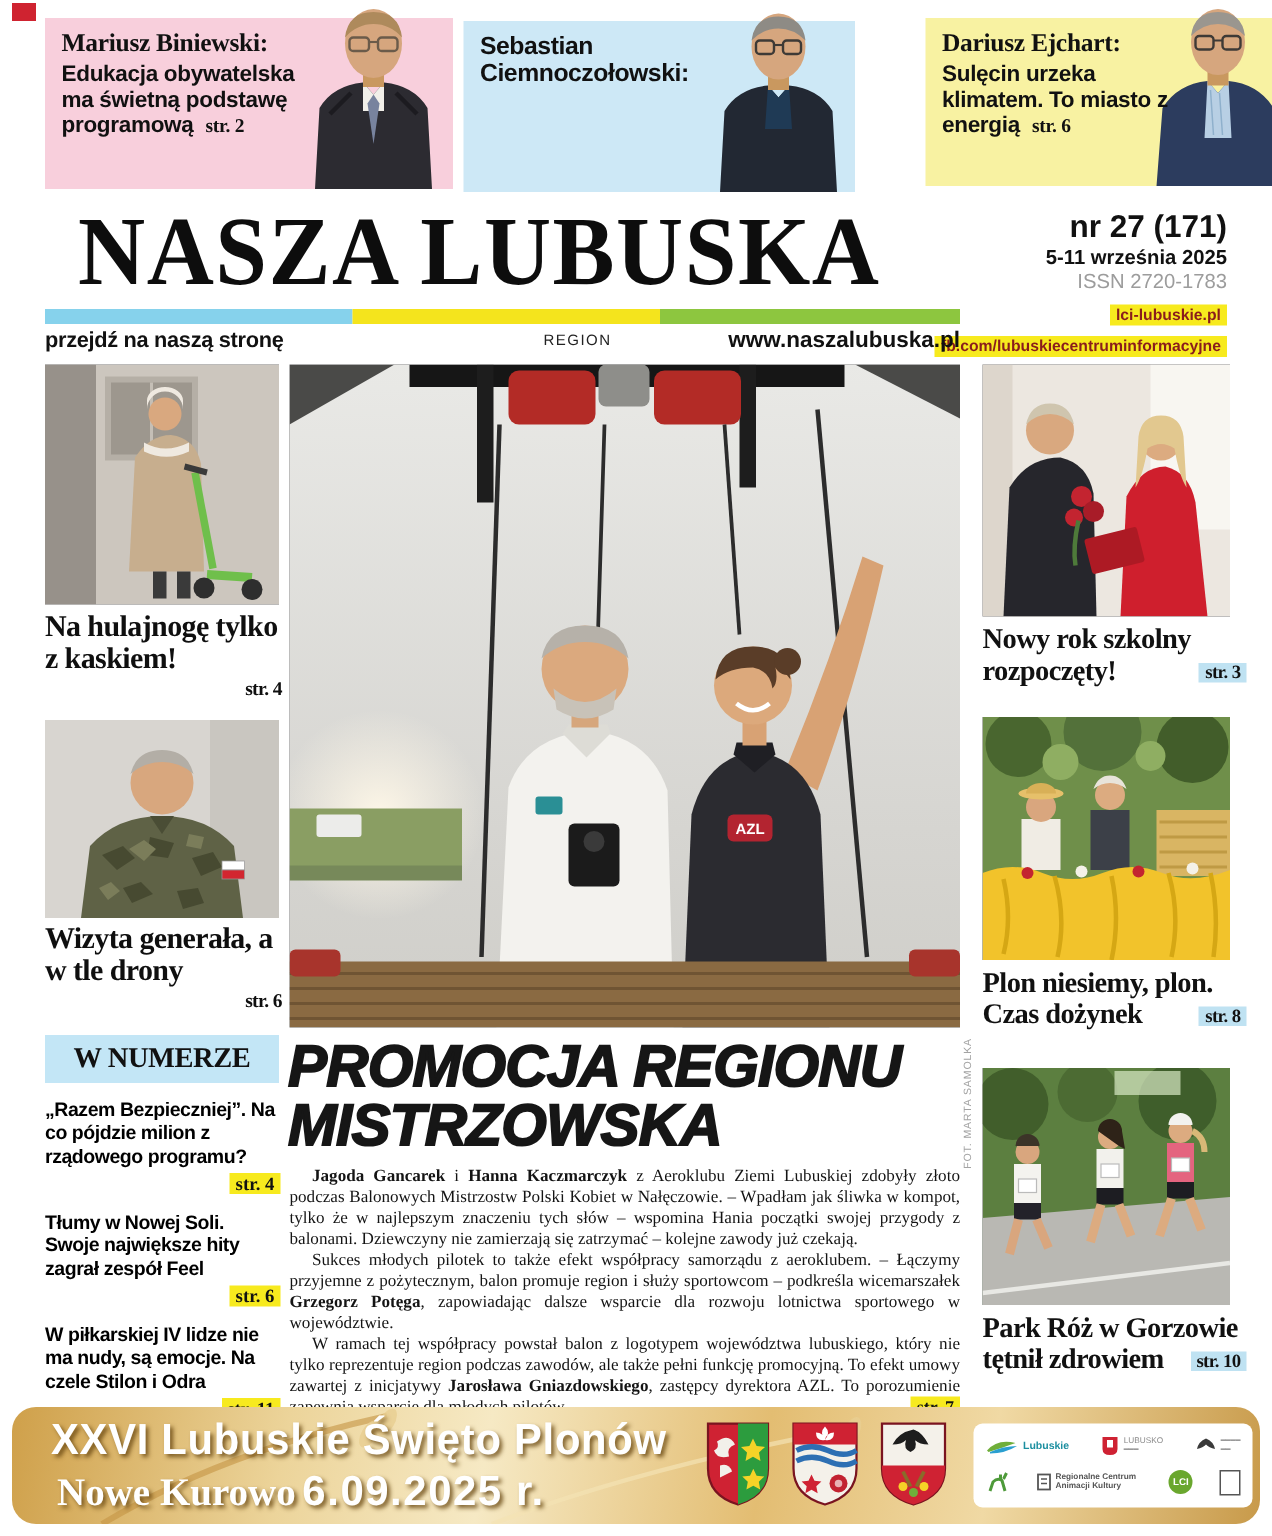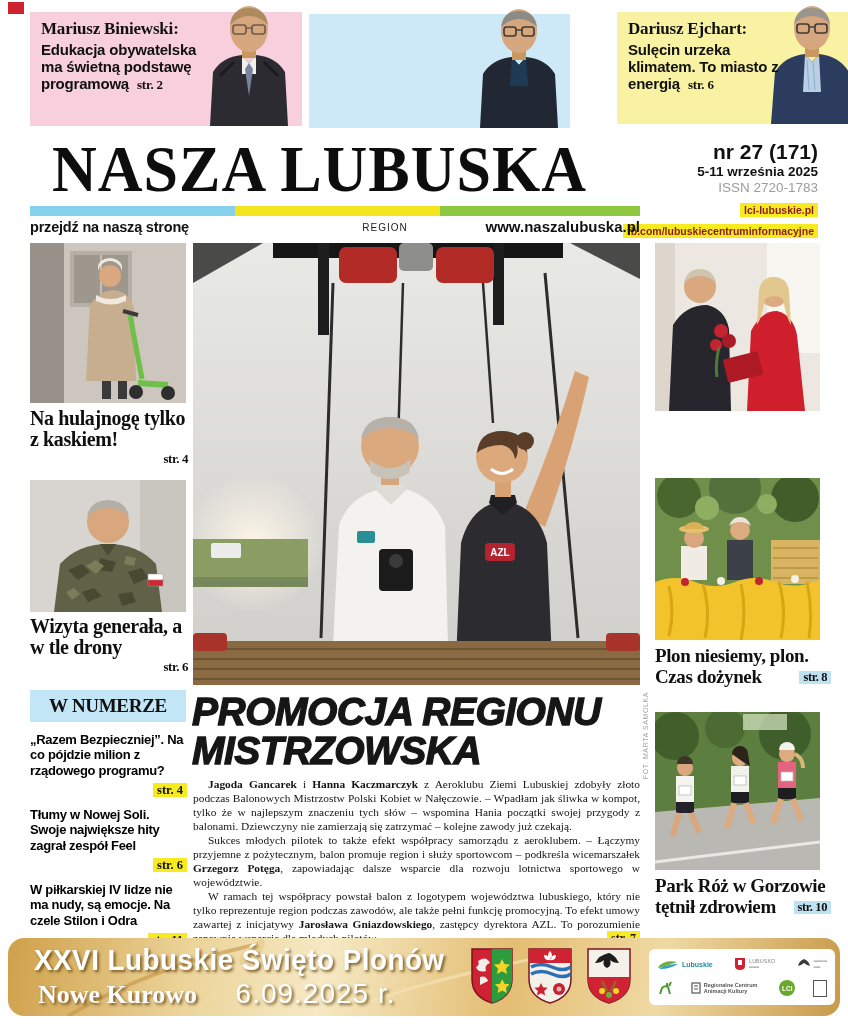--- a/index.html
+++ b/index.html
@@ -80,21 +80,21 @@
       background:#bfe2f2;padding:0 4px;margin-top:4px;}
 
   
   .banner{position:absolute;left:8px;top:938px;width:832px;height:78px;border-radius:16px;overflow:hidden;
       background:linear-gradient(100deg,#cfa04a 0%,#ecd49a 22%,#f6e9c4 38%,#e3bd72 60%,#f0d9a4 78%,#c89a4a 100%);}
   .banner-wheat{position:absolute;inset:0;}
   .banner-line1{position:absolute;left:26px;top:6px;font-weight:800;font-size:29px;letter-spacing:0.5px;color:#fff;
       text-shadow:2px 2px 3px rgba(104,72,18,0.85);transform:scaleX(0.96);transform-origin:left;}
   .banner-line2{position:absolute;left:30px;top:40px;color:#fff;text-shadow:2px 2px 3px rgba(104,72,18,0.85);}
   .banner-venue{font-family:"Liberation Serif",serif;font-weight:bold;font-size:26px;}
-  .banner-date{font-weight:400;font-size:28px;margin-left:34px;letter-spacing:1px;}
+  .banner-date{font-weight:700;font-size:28px;letter-spacing:1px;}
   .banner-shields{position:absolute;left:462px;top:9px;display:flex;gap:13px;}
   .banner-logobox{position:absolute;left:641px;top:11px;width:186px;height:56px;background:#fff;border-radius:6px;
       display:flex;flex-direction:column;justify-content:space-around;padding:4px 8px;box-sizing:border-box;}
   .logo-row{display:flex;align-items:center;justify-content:space-between;}
   .logo-item{display:flex;align-items:center;gap:3px;}
   .logo-tinytext{font-size:5.5px;color:#8a8a8a;line-height:1.1;}
   .logo-teal{color:#1c8fa0;font-weight:bold;font-size:7px;}
   .lci-circle{width:16px;height:16px;border-radius:50%;background:#6aa72e;color:#fff;font-weight:bold;
       font-size:6.5px;display:flex;align-items:center;justify-content:center;}
   .emblem-outline{width:12px;height:15px;border:1.5px solid #555;}
@@ -130,20 +130,21 @@
       <path d="M10,126 L13,72 Q22,57 42,55 L49,63 L56,55 Q76,57 85,72 L88,126 Z" fill="#222833"></path>
       <path d="M42,55 L49,63 L56,55 L58,84 L40,84 Z" fill="#1f3a55"></path>
       <rect x="42" y="47" width="14" height="11" fill="#c9985f"></rect>
       <ellipse cx="49" cy="29" rx="18" ry="22" fill="#d6a67e"></ellipse>
       <path d="M31,25 q2,-16 18,-16 q16,0 18,16 q-8,-8 -18,-8 q-10,0 -18,8" fill="#8e8b85"></path>
       <rect x="34" y="25" width="12" height="9" rx="2.5" fill="none" stroke="#3e3a36" stroke-width="1.6"></rect>
       <rect x="52" y="25" width="12" height="9" rx="2.5" fill="none" stroke="#3e3a36" stroke-width="1.6"></rect>
       <line x1="46" y1="28" x2="52" y2="28" stroke="#3e3a36" stroke-width="1.4"></line>
     </svg>
     <div class="teaser-text">
+      <div class="teaser-name-sans">Sebastian Ciemnoczołowski:</div>
     </div>
   </div>
 
   <div class="teaser teaser-yellow">
     <svg class="teaser-photo" width="110" height="124" viewBox="0 0 110 124">
       <path d="M14,124 L18,72 Q28,56 48,54 L55,62 L62,54 Q82,56 92,72 L96,124 Z" fill="#2c3c5e"></path>
       <path d="M48,54 L55,62 L62,54 L64,92 L46,92 Z" fill="#b8cfe4"></path>
       <path d="M50,60 L52,90 M56,62 L58,90" stroke="#8fb0cc" stroke-width="1"></path>
       <rect x="48" y="46" width="14" height="11" fill="#c9985f"></rect>
       <ellipse cx="55" cy="28" rx="18" ry="22" fill="#d6a67e"></ellipse>
@@ -318,20 +319,24 @@
       <path d="M29,40 q3,-14 16,-14 q13,0 16,14 q-7,-7 -16,-7 q-9,0 -16,7" fill="#cfc5ae"></path>
       <circle cx="66" cy="88" r="7" fill="#c32430"></circle>
       <circle cx="74" cy="98" r="7" fill="#a81c28"></circle>
       <circle cx="61" cy="102" r="6" fill="#c32430"></circle>
       <path d="M64,104 q-4,18 -2,30" stroke="#4e7a3a" stroke-width="3" fill="none"></path>
       <path d="M92,168 L96,88 Q106,68 122,68 Q138,72 142,92 L150,168 Z" fill="#cf1f2d"></path>
       <circle cx="119" cy="50" r="14" fill="#dcab80"></circle>
       <path d="M104,48 q2,-14 15,-14 q13,0 15,14 l2,34 q-5,-8 -8,-26 q-9,-6 -18,0 q-3,18 -8,26 z" fill="#e2c88f"></path>
       <rect x="70" y="112" width="36" height="24" rx="2" fill="#ad1a24" transform="rotate(-14 88 124)"></rect>
     </svg>
+  </div>
+  <div class="rc-head" style="top:417px;">
+    <span>Nowy rok szkolny rozpoczęty!</span>
+    <span class="rc-pg">str. 3</span>
   </div>
 
   <div class="photo" style="left:655px;top:478px;width:165px;height:162px;">
     <svg width="165" height="162" viewBox="0 0 165 162">
       <rect width="165" height="162" fill="#6f8f4a"></rect>
       <circle cx="24" cy="18" r="22" fill="#49662f"></circle>
       <circle cx="80" cy="10" r="26" fill="#53713a"></circle>
       <circle cx="140" cy="20" r="24" fill="#425d2a"></circle>
       <circle cx="52" cy="30" r="12" fill="#8fae62"></circle>
       <circle cx="112" cy="26" r="10" fill="#8fae62"></circle>

